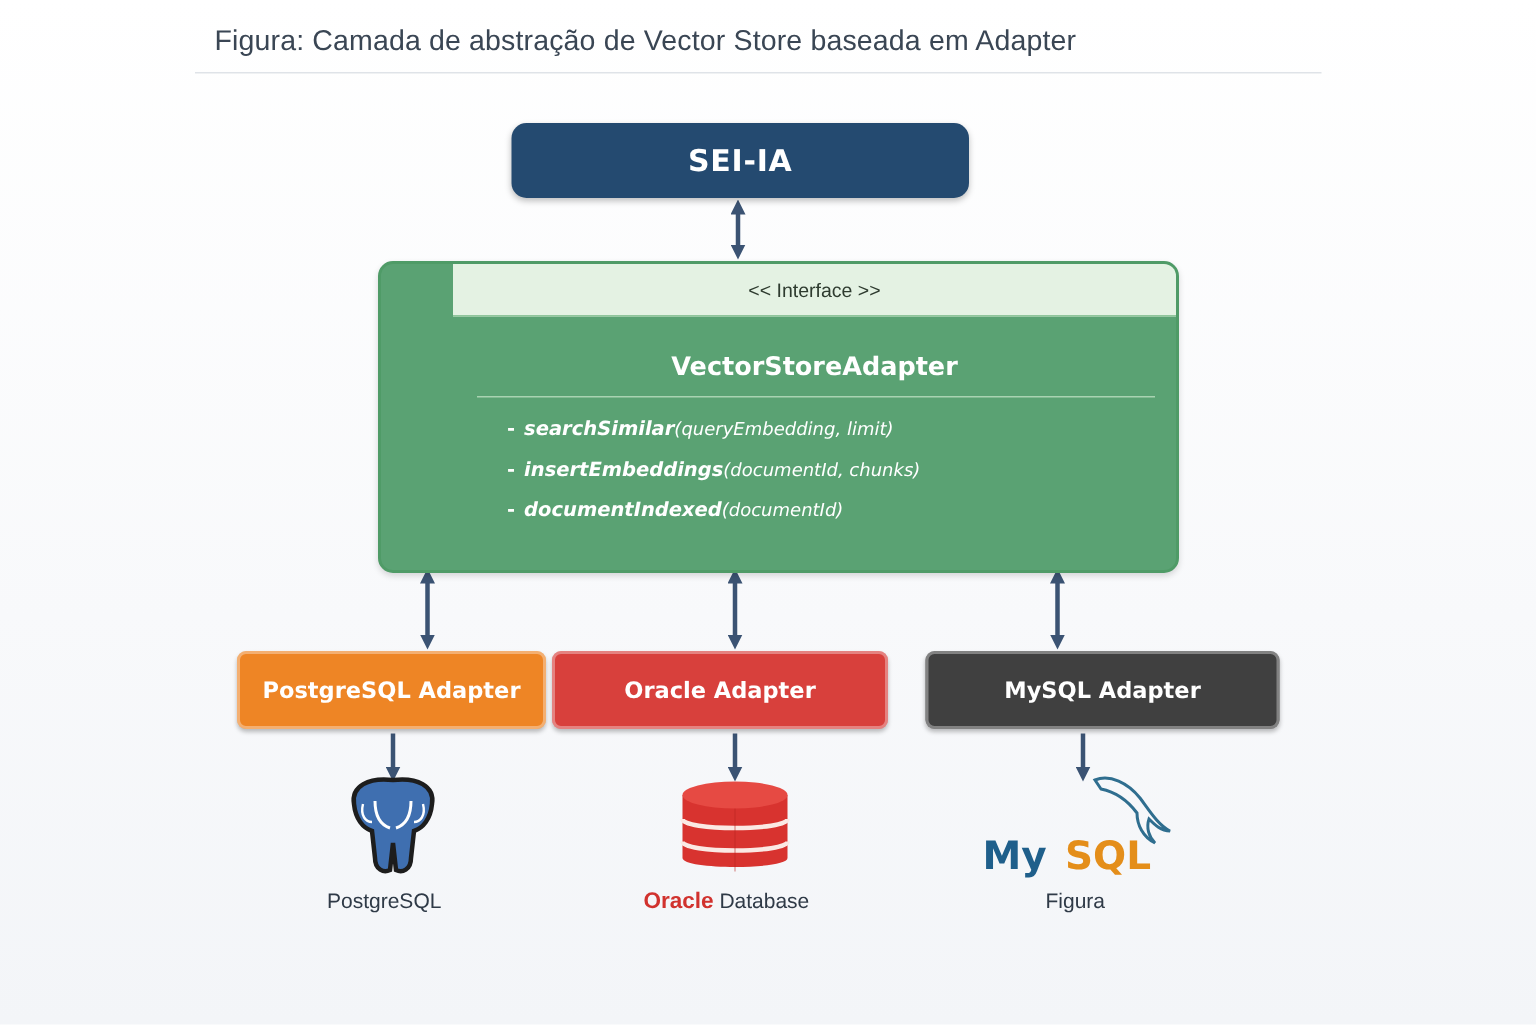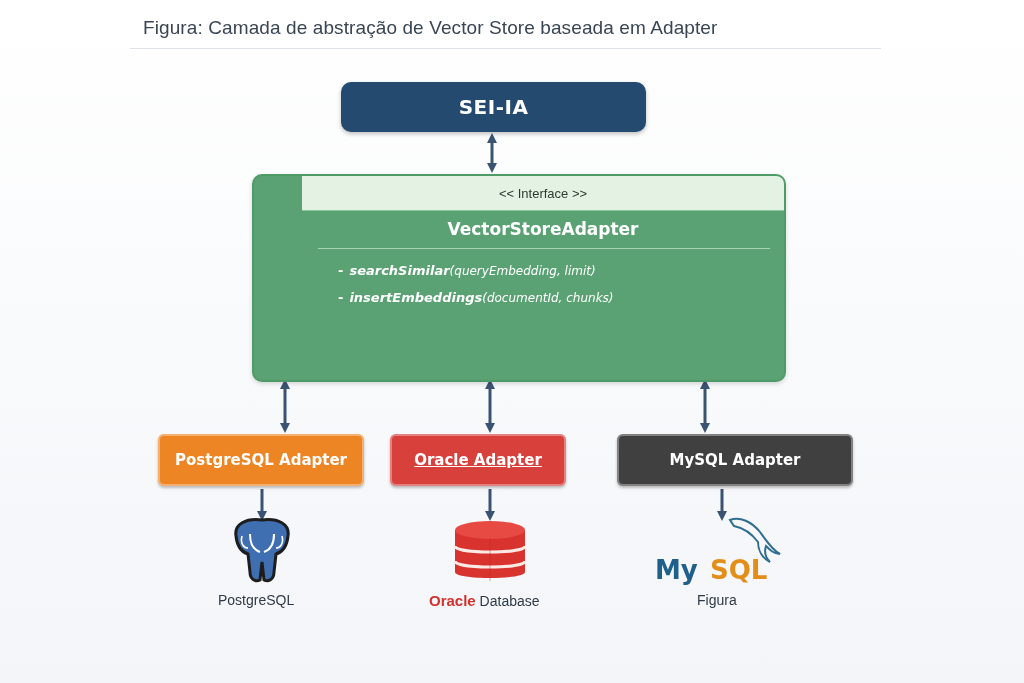--- a/index.html
+++ b/index.html
@@ -32,41 +32,41 @@
     padding-left: 48px;
   }
   .iface-head {
     height:34px; background:#e4f2e3;
     border-bottom:1px solid #8fc59b;
     display:flex; align-items:center; justify-content:center;
     font-family:"Liberation Sans", sans-serif; font-size:13px; color:#2e3b2f;
   }
   .iface-title {
     text-align:center; color:#ffffff; font-weight:bold; font-size:17px;
-    margin-top:8px;
+    margin-top:24px;
   }
   .iface-rule {
     margin:9px 14px 0 16px; height:1px; background:#a9d3b2;
   }
   .methods { margin-top:14px; padding-left:36px; }
   .method {
     color:#ffffff; height:27px; font-size:13px; white-space:nowrap;
     font-family:"DejaVu Sans", sans-serif;
   }
   .method .dash { font-weight:bold; margin-right:6px; }
   .method .mname { font-weight:bold; font-style:italic; }
   .method .margs { font-style:italic; font-size:12px; }
   .adapter {
     position:absolute; top:434px; height:52px;
     border-radius:6px; display:flex; align-items:center; justify-content:center;
     color:#ffffff; font-weight:bold; font-size:15px;
     box-shadow: 0 2px 3px rgba(0,0,0,0.25), inset 0 0 0 2px rgba(255,255,255,0.35);
   }
   .a-pg { left:158px; width:206px; background:#ee8525; }
-  .a-or { left:390px; width:176px; background:#d8403c;text-decoration:underline; }
+  .a-or { left:368px; width:224px; background:#d8403c; }
   .a-my { left:617px; width:236px; background:#404040; }
   svg.arrows { position:absolute; left:0; top:0; }
   .db-label {
     position:absolute; top:592px; font-size:14px; color:#2f3a47;
     font-family:"Liberation Sans", sans-serif;
   }
   .db-label .oracle { color:#d1322e; font-weight:bold; font-size:15px; }
 </style>
 </head>
 <body>
@@ -117,20 +117,23 @@
   <div class="iface-head">&lt;&lt; Interface &gt;&gt;</div>
   <div class="iface-title">VectorStoreAdapter</div>
   <div class="iface-rule"></div>
   <div class="methods">
     <div class="method">
       <span class="dash">-</span><span class="mname">searchSimilar</span><span class="margs">(queryEmbedding, limit)</span>
     </div>
     <div class="method">
       <span class="dash">-</span><span class="mname">insertEmbeddings</span><span class="margs">(documentId, chunks)</span>
     </div>
+    <div class="method">
+      <span class="dash">-</span><span class="mname">documentIndexed</span><span class="margs">(documentId)</span>
+    </div>
   </div>
 </div>
 
 <div class="adapter a-pg">PostgreSQL Adapter</div>
 <div class="adapter a-or">Oracle Adapter</div>
 <div class="adapter a-my">MySQL Adapter</div>
 
 <div class="db-label" style="left:218px;">PostgreSQL</div>
 <div class="db-label" style="left:429px;">
   <span class="oracle">Oracle</span>

